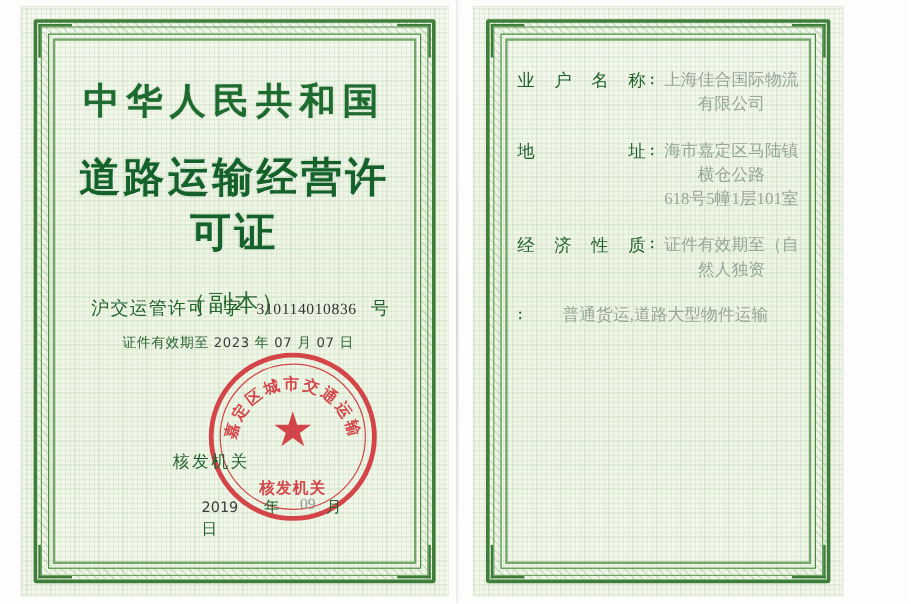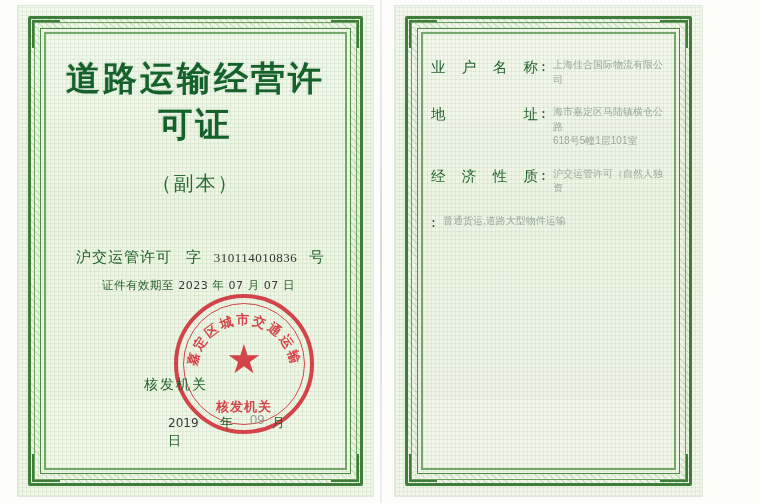--- a/index.html
+++ b/index.html
@@ -175,21 +175,21 @@
     font-family: "DejaVu Sans", sans-serif;
     font-size: 12px;
     color: #3a3a3a;
     letter-spacing: 0;
     text-align: right;
   }
   .date-stamp-d {
     position: absolute;
     left: 202px;
     top: 376px;
-    font-family: Liberation Sans, sans-serif;
+    font-family: Liberation Serif, serif;
     font-size: 13px;
     color: #7a7a7a;
     opacity: 0.75;
   }
 
   
   .seal {
     position: absolute;
     left: 126px;
     top: 258px;
@@ -264,26 +264,27 @@
     padding-right: 2px;
   }
   .field-colon {
     flex: 0 0 8px;
     font-family: "DejaVu Serif", serif;
     font-size: 14.5px;
     color: #1f5f2a;
   }
   .field-value {
     flex: 1;
-    font-family: Liberation Sans, sans-serif;
-    font-size: 10px;
+    font-family: Liberation Serif, serif;
+    font-size: 14px;
     color: #8a9a8a;
     line-height: 1.45;
     padding-left: 4px;
     opacity: 0.95;
+    text-align: center;
   }
   .field-value .l2 { display: block; }
   
   .faded { color: #93a393; }
 
   .spine {
     position: absolute;
     left: 380px;
     top: 0;
     width: 2px;
@@ -300,20 +301,21 @@
     <div class="guilloche"></div>
     <div class="border-outer"></div>
     <div class="border-inner"></div>
     <div class="corner tl"></div>
     <div class="corner tr"></div>
     <div class="corner bl"></div>
     <div class="corner br"></div>
 
     <div class="content">
 
+      <div class="title-main">中华人民共和国</div>
 
       <div class="title-sub">道路运输经营许可证</div>
 
       <div class="title-copy">（副本）</div>
 
       <div class="lic-line">
         <span class="lbl">沪交运管许可</span>
         <span style="width:14px"></span>
         <span class="lbl">字</span>
         <span class="num">310114010836</span>
@@ -384,21 +386,21 @@
           <div class="field-colon">:</div>
           <div class="field-value faded">
             <span>海市嘉定区马陆镇横仓公路</span>
             <span class="l2">618号5幢1层101室</span>
           </div>
         </div>
 
         <div class="field-row">
           <div class="field-label">经济性质</div>
           <div class="field-colon">:</div>
-          <div class="field-value faded">沪交运管许可（自然人独资</div>
+          <div class="field-value faded">证件有效期至（自然人独资</div>
         </div>
 
         <div class="field-row">
           <div class="field-colon">:</div>
           <div class="field-value faded">普通货运,道路大型物件运输</div>
         </div>
 
       </div>
     </div>
   </div>

